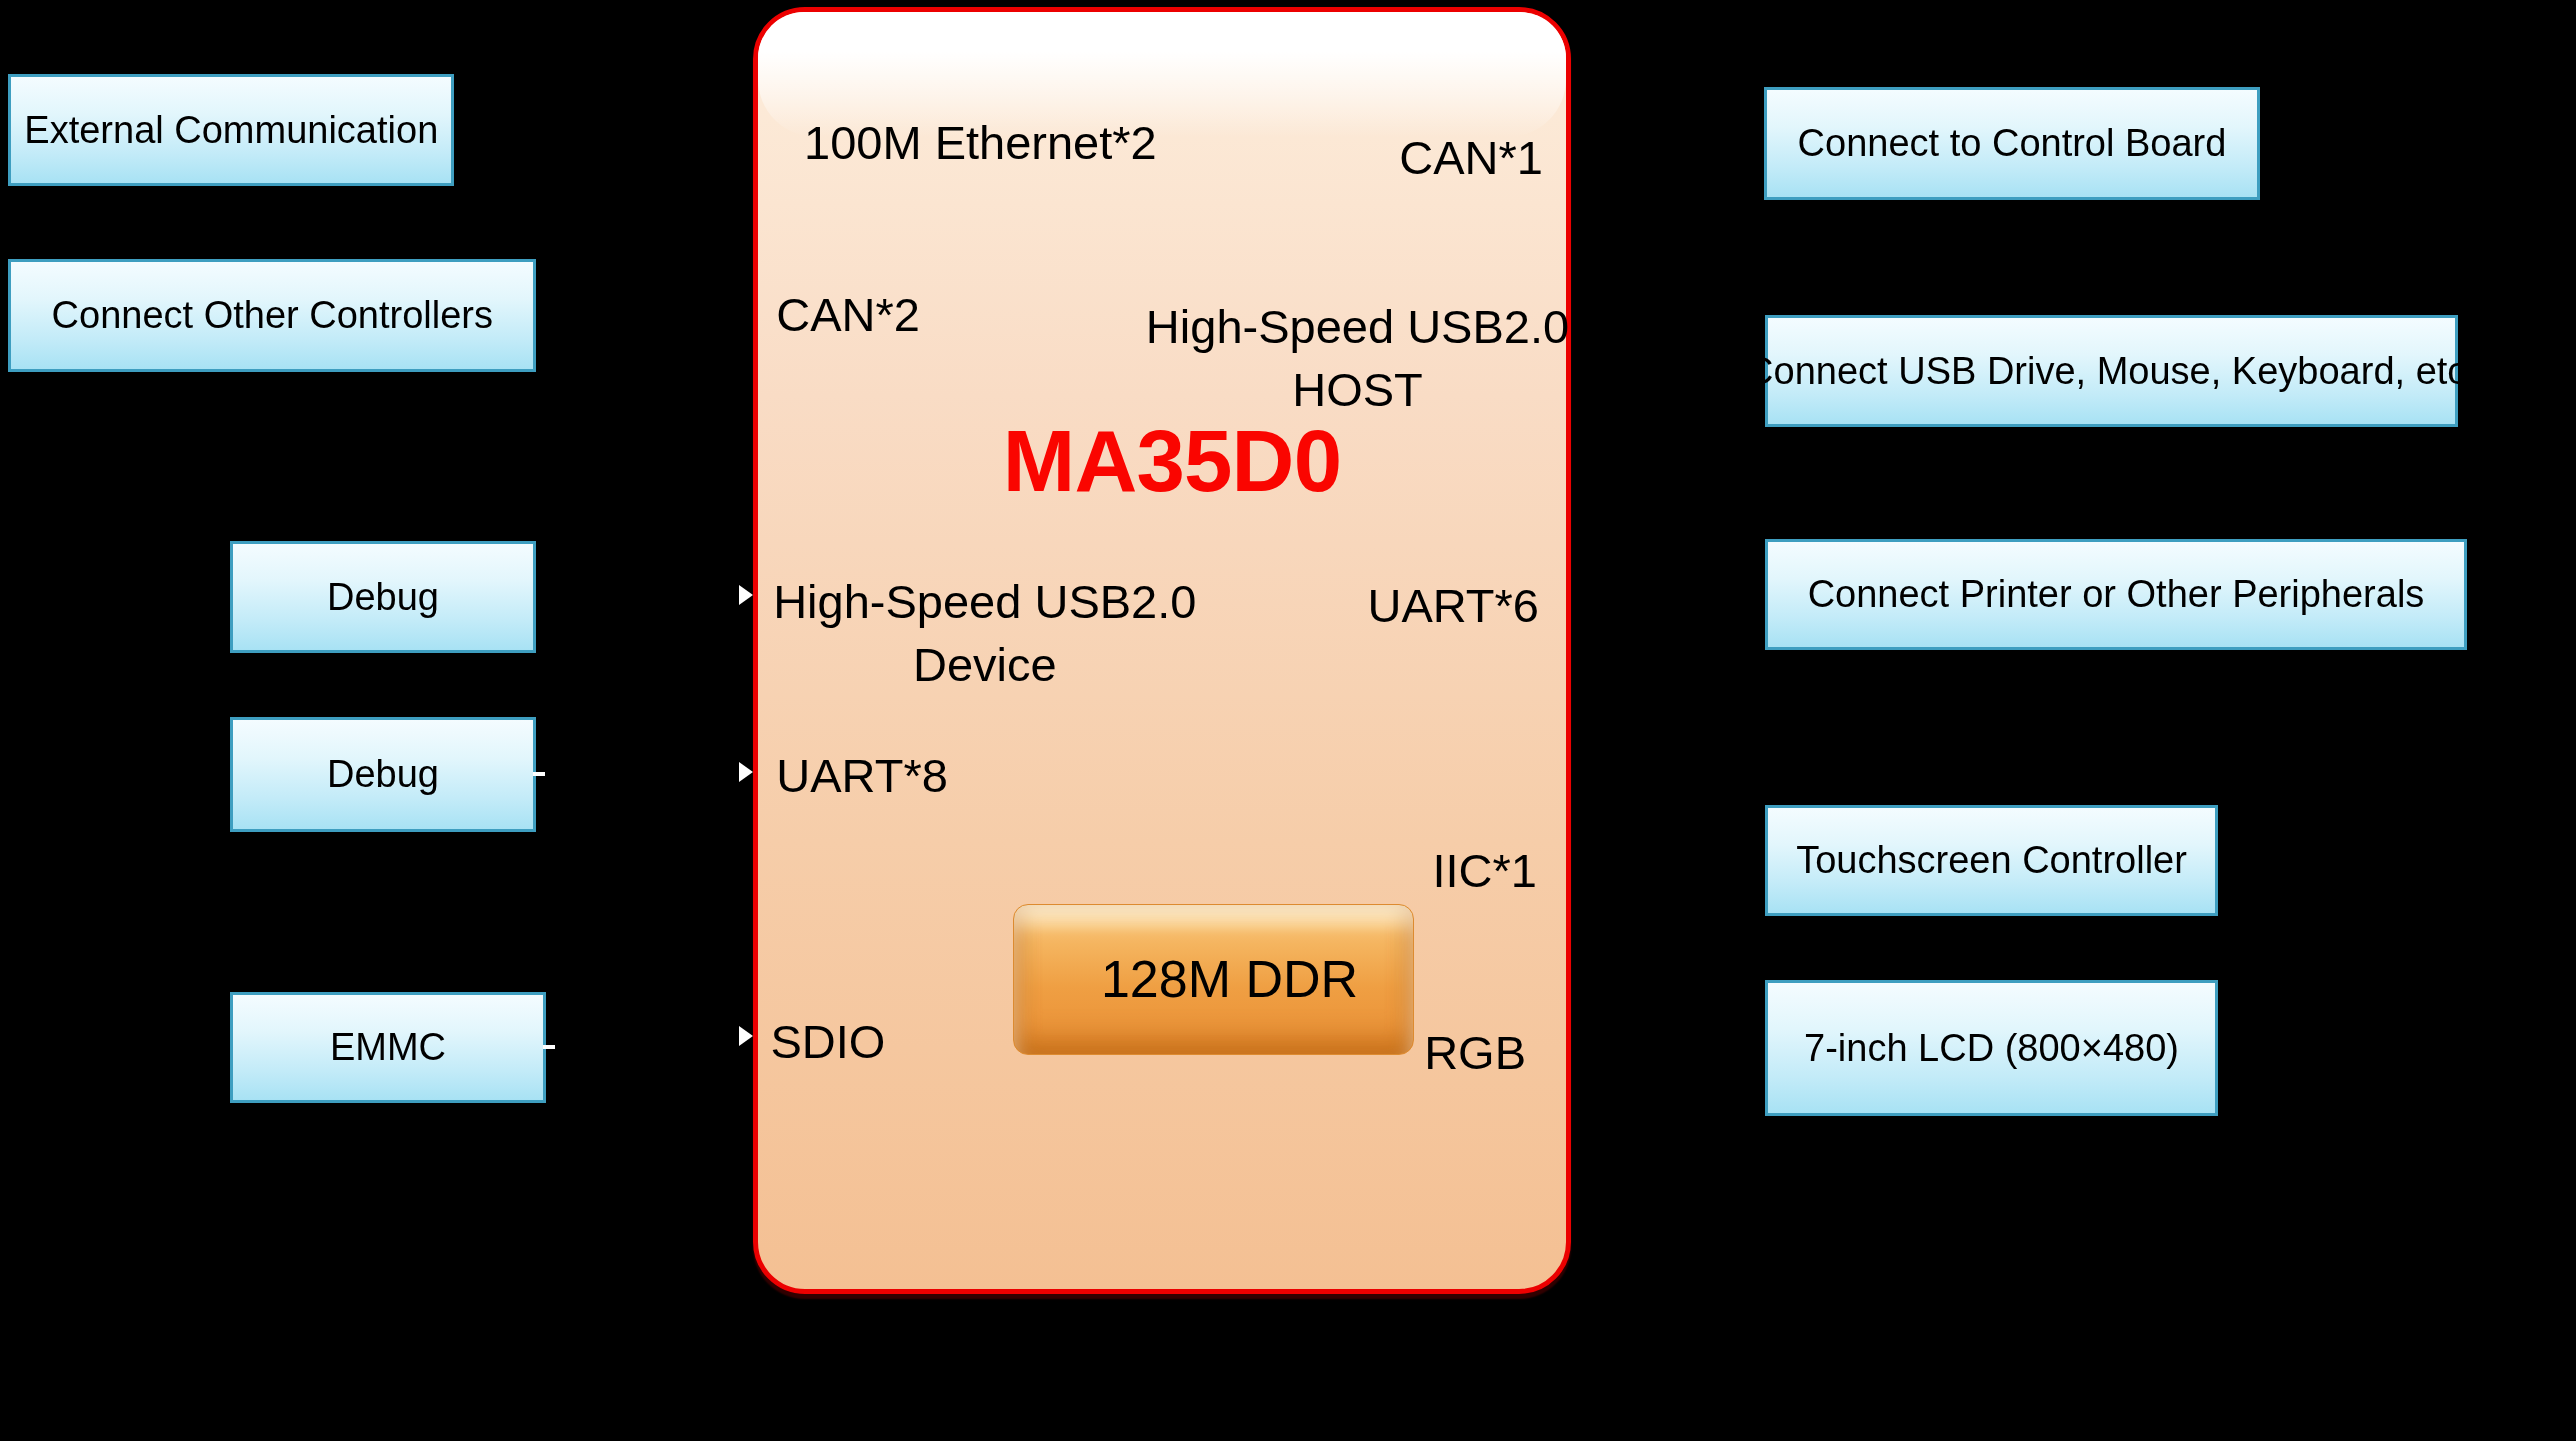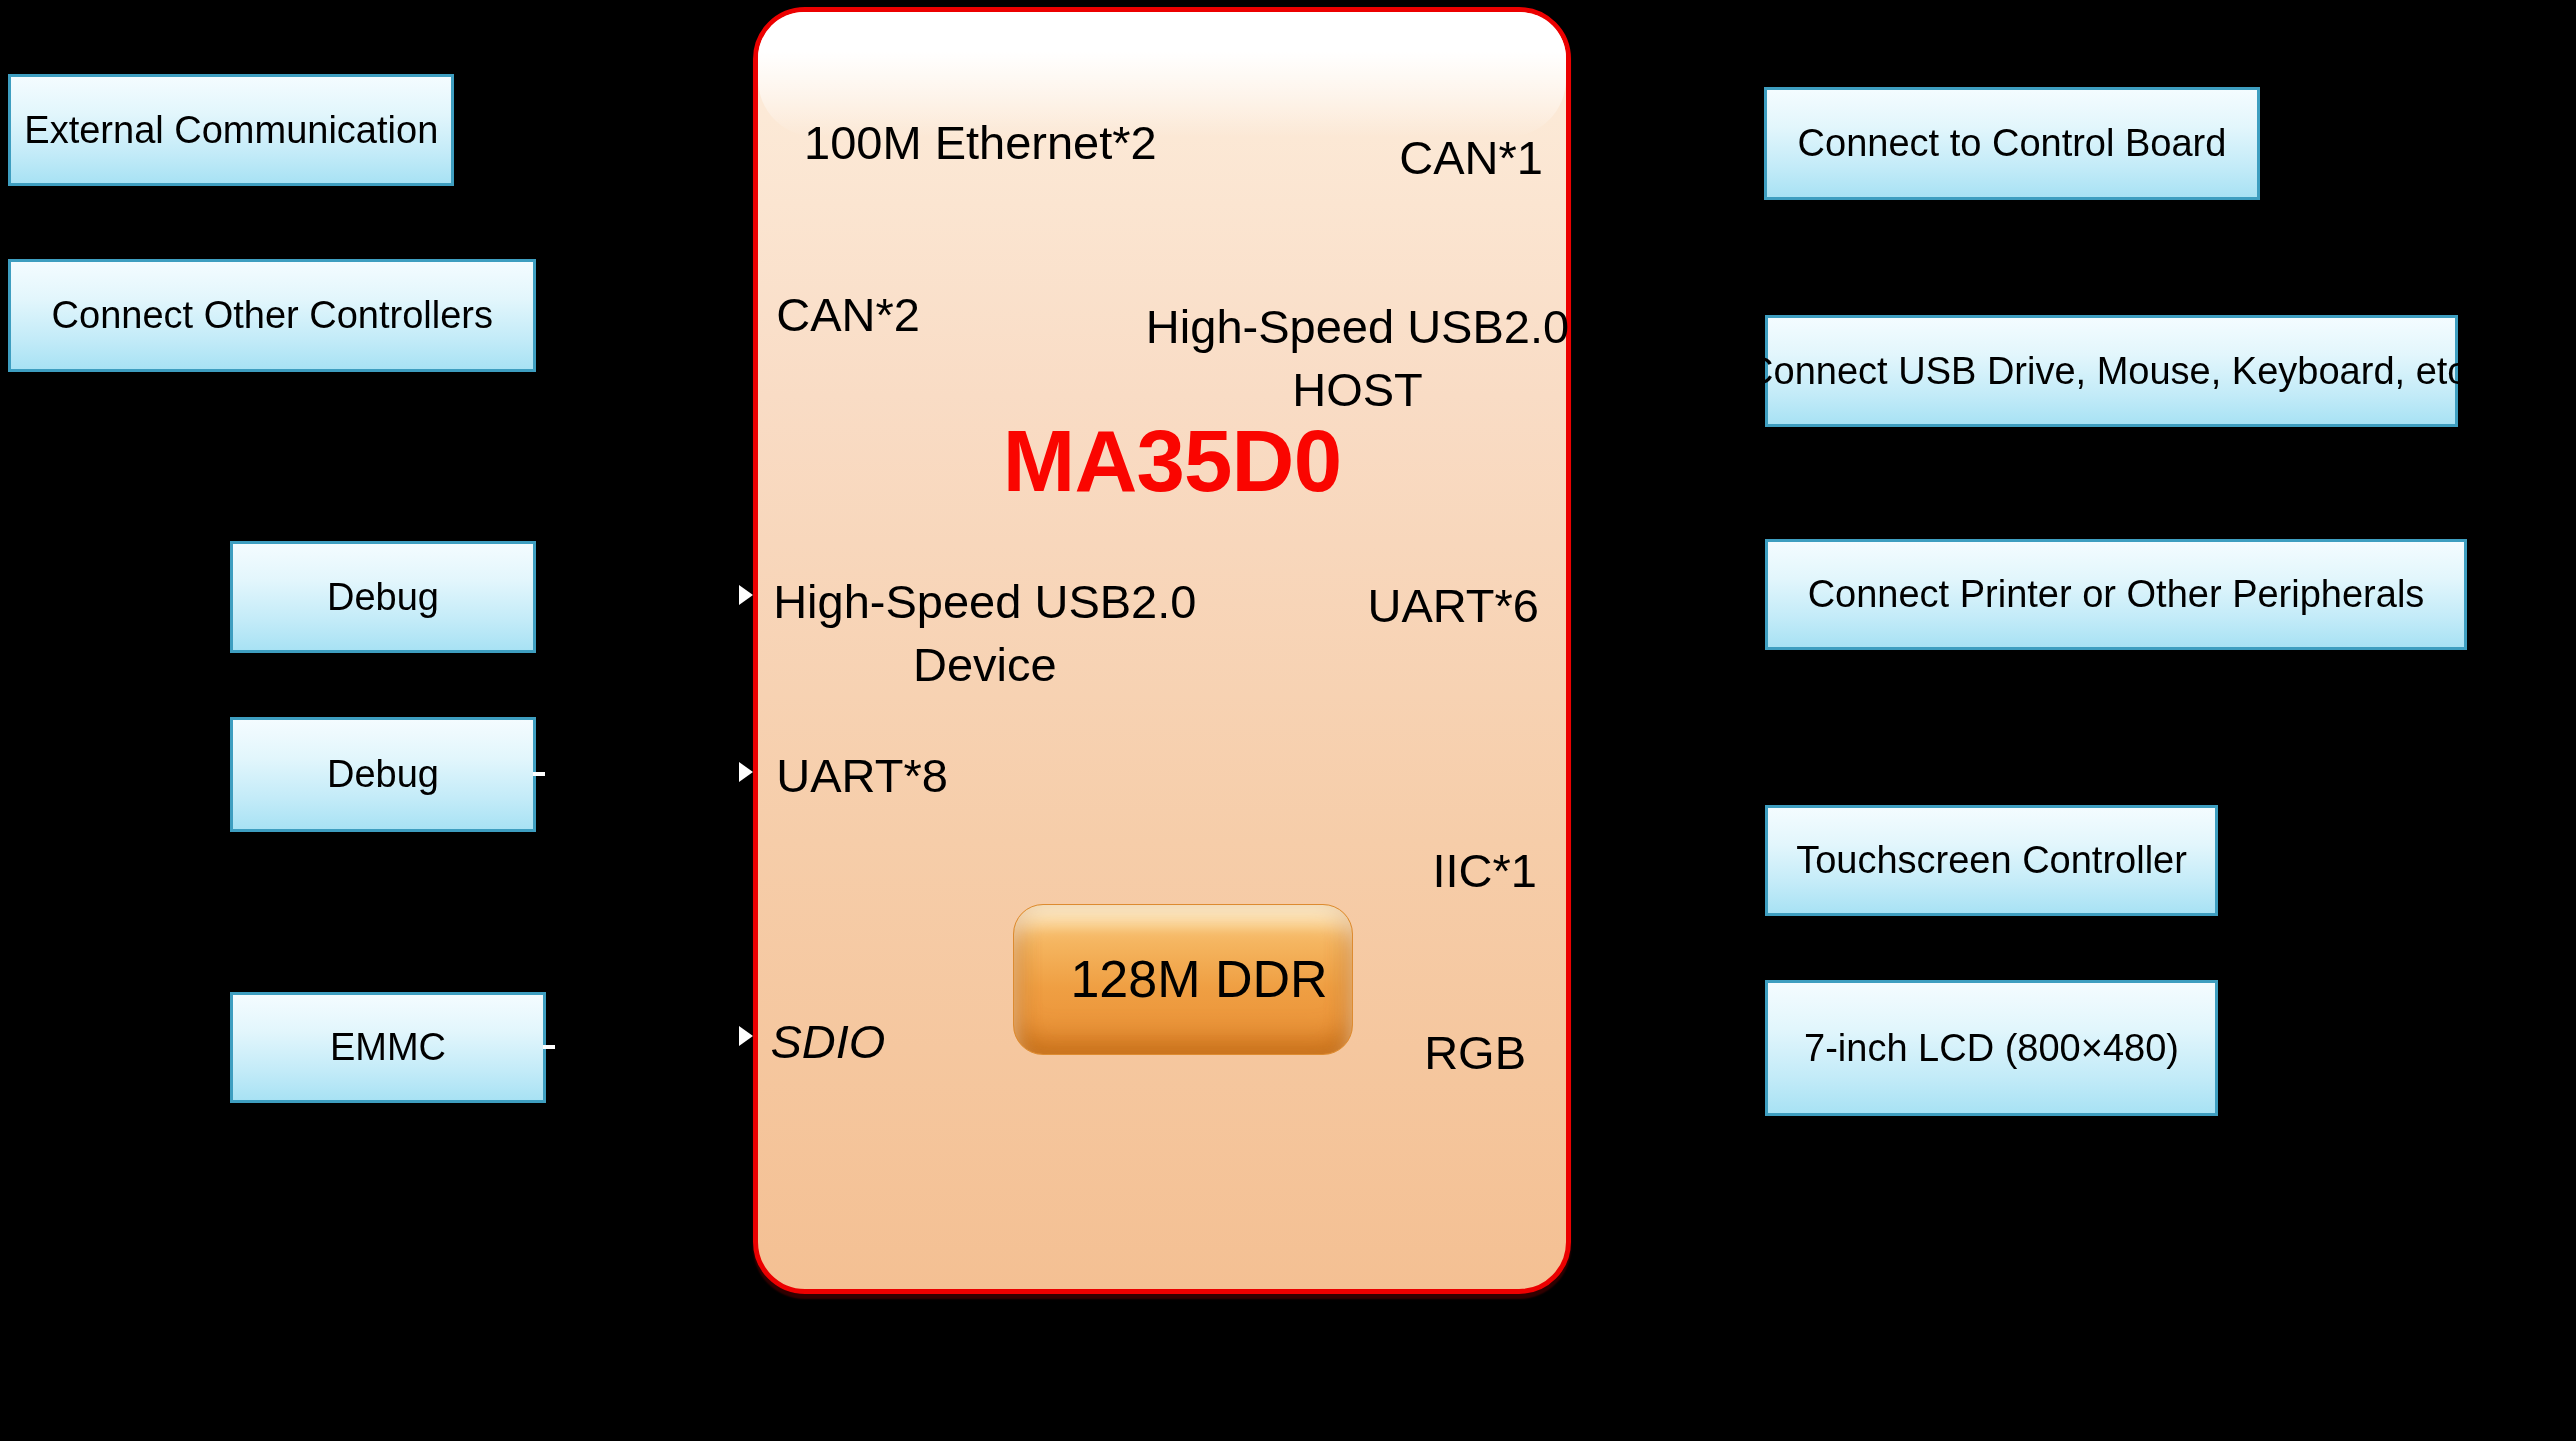--- a/index.html
+++ b/index.html
@@ -52,24 +52,24 @@
   }
   .chipname{
     position:absolute;left:0;right:0;top:402px;
     text-align:center;
     font-size:87px;font-weight:bold;
     color:#fa0500;line-height:93px;
     letter-spacing:-0.8px;
     margin-left:20px;
   }
   .ddr{
-    position:absolute;left:255px;top:892px;width:340px;height:151px;
+    position:absolute;left:255px;top:892px;width:401px;height:151px;
     box-sizing:border-box;
     border:1.7px solid #dd8b30;
-    border-radius:30px;
+    border-radius:15px;
     background:linear-gradient(180deg,#fdde9b 0%,#f6b965 20%,#ef9f43 55%,#e98f35 100%);
     box-shadow:inset 0 16.6px 20px rgba(255,255,255,0.55),
                inset 0 -16.6px 23px rgba(180,95,12,0.5),
                inset 10px 0 16.6px rgba(200,115,25,0.35),
                inset -10px 0 16.6px rgba(200,115,25,0.35);
     display:flex;align-items:center;justify-content:center;
     font-size:52px;color:#000;padding-left:32px;
   }
 
   
@@ -123,21 +123,21 @@
     <div class="chipname">MA35D0</div>
 
     <div class="cblock" style="left:8.3px;top:558px;width:437px;">
       <div>High-Speed USB2.0</div>
       <div>Device</div>
     </div>
 
     <div class="clabel" style="right:27px;top:567px;">UART*6</div>
     <div class="clabel" style="left:18.3px;top:737px;">UART*8</div>
     <div class="clabel" style="right:29px;top:832px;">IIC*1</div>
-    <div class="clabel" style="left:12.5px;top:1003px;font-style:italic;">SDIO</div>
+    <div class="clabel" style="left:12.5px;top:1003px;">SDIO</div>
     <div class="clabel" style="right:40px;top:1014px;">RGB</div>
 
     <div class="ddr">
       <span>128M DDR</span>
     </div>
   </div>
 
   <div class="bluebox" style="left:1764px;top:87px;width:496px;height:113px;">
     <span>Connect to Control Board</span>
   </div>

